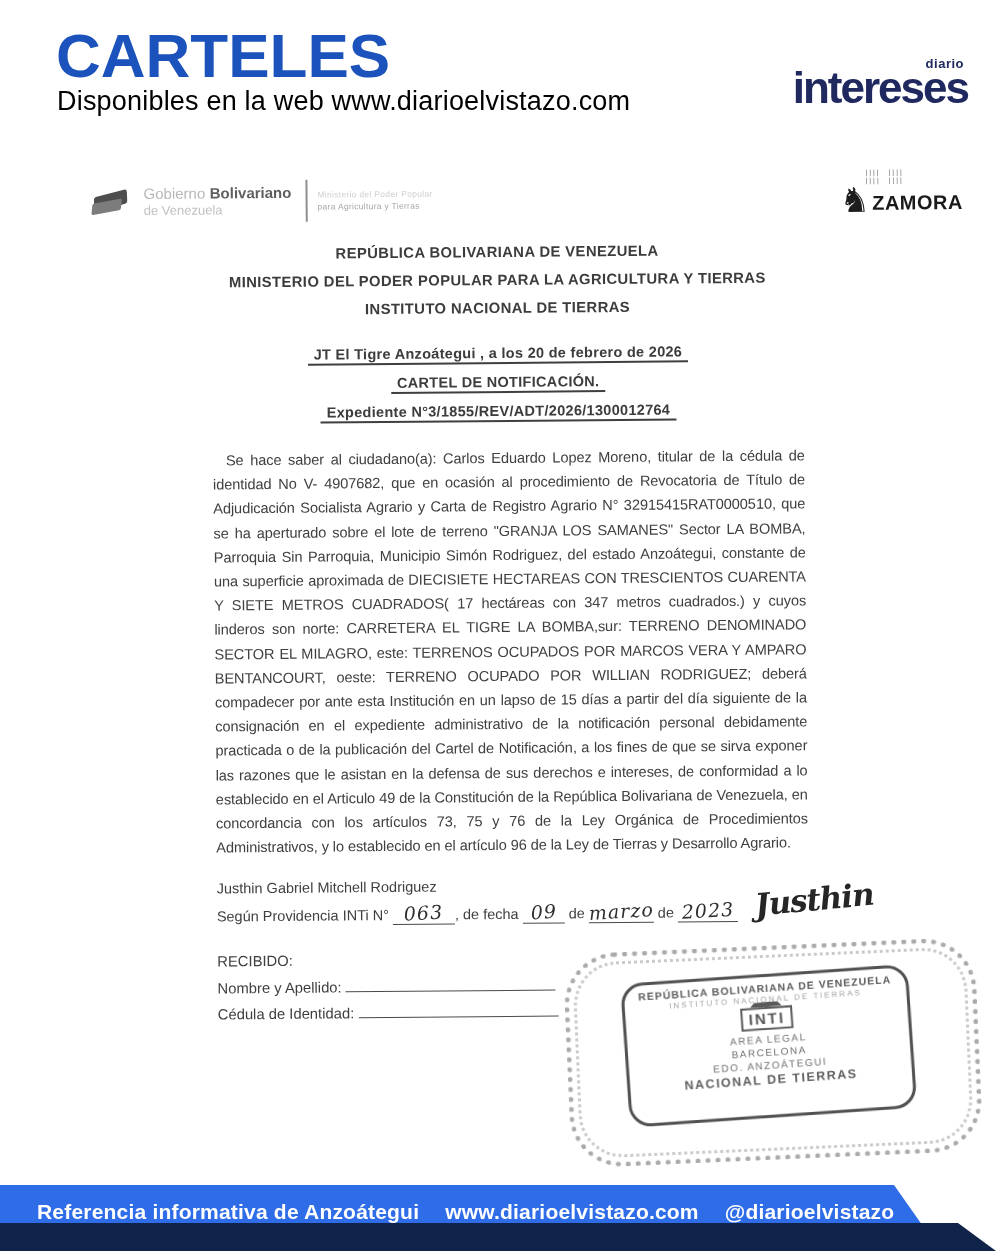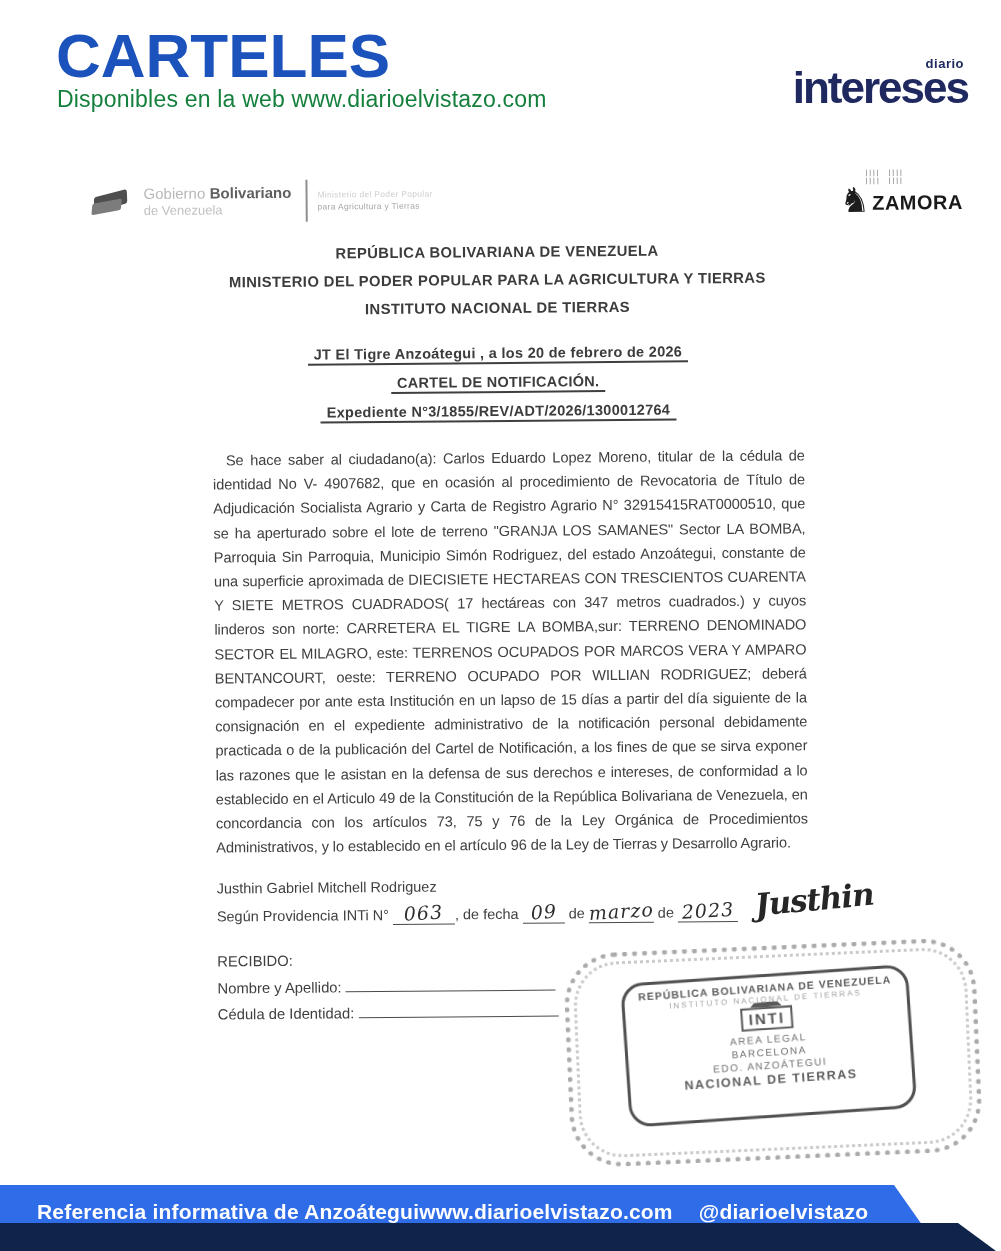--- a/index.html
+++ b/index.html
@@ -10,21 +10,21 @@
   }
 
   
   .site-title{
     position:absolute;left:56px;top:20px;
     font-size:62px;font-weight:800;letter-spacing:0px;
     color:#1b52bb;
   }
   .site-subtitle{
     position:absolute;left:57px;top:86px;
-    font-size:23px;color:#15803d;letter-spacing:0.2px;
+    font-size:27px;color:#000000;letter-spacing:0.2px;
   }
   .brand{
     position:absolute;left:740px;top:28px;width:228px;text-align:right;
     color:#20295f;
   }
   .brand .brand-small{font-size:13px;font-weight:700;letter-spacing:0.5px;display:block;margin-right:4px;margin-top:28px;}
   .brand .brand-name{font-size:44px;font-weight:800;letter-spacing:-2px;display:block;margin-top:-8px;}
 
   
   .scan{
@@ -111,21 +111,21 @@
   .stamp-l6{font-size:12.5px;font-weight:700;letter-spacing:1.5px;color:#5e5e5e;margin-top:1px;}
 
   
   .footer-blue{
     position:absolute;left:0;top:1185px;width:932px;height:54px;background:#2f6ce8;
     clip-path:polygon(0 0,894px 0,932px 100%,0 100%);
     display:flex;align-items:center;color:#ffffff;
     font-size:21px;font-weight:700;letter-spacing:0.2px;
   }
   .footer-blue .seg1{margin-left:37px;}
-  .footer-blue .seg2{}
+  .footer-blue .seg2{margin-left:26px;}
   .footer-blue .seg3{margin-left:26px;}
   .footer-navy{
     position:absolute;left:0;top:1223px;width:996px;height:28px;background:#10244a;
     clip-path:polygon(0 0,958px 0,996px 100%,0 100%);
   }
 </style>
 </head>
 <body>
 
 <div class="site-title">CARTELES</div>

